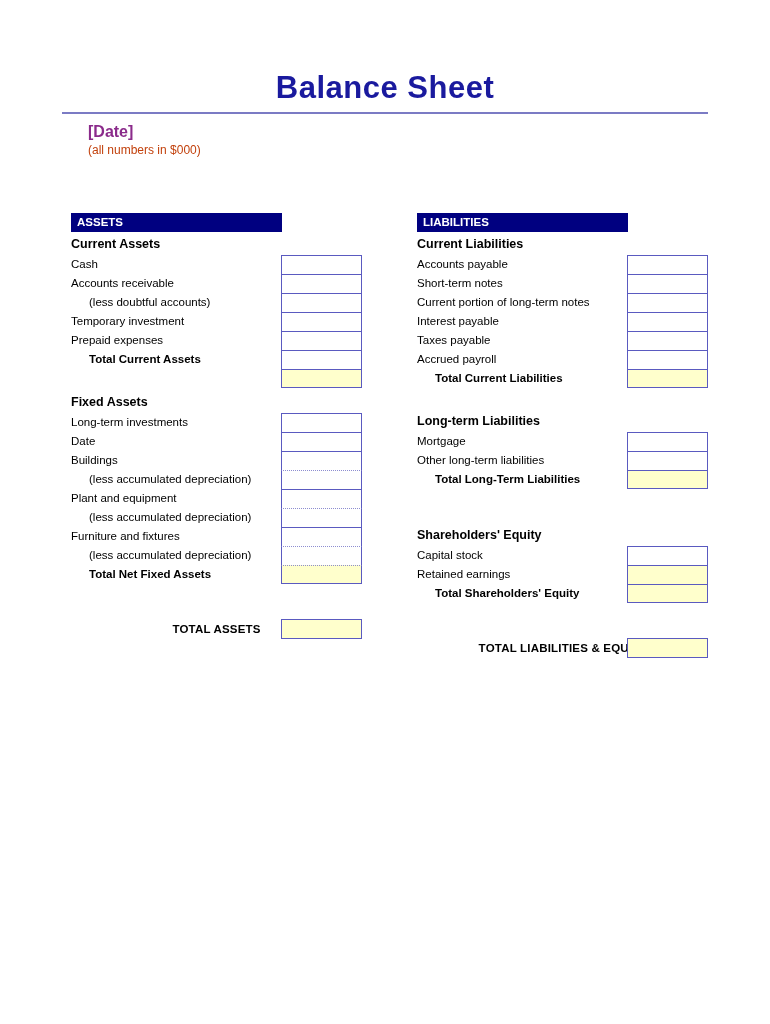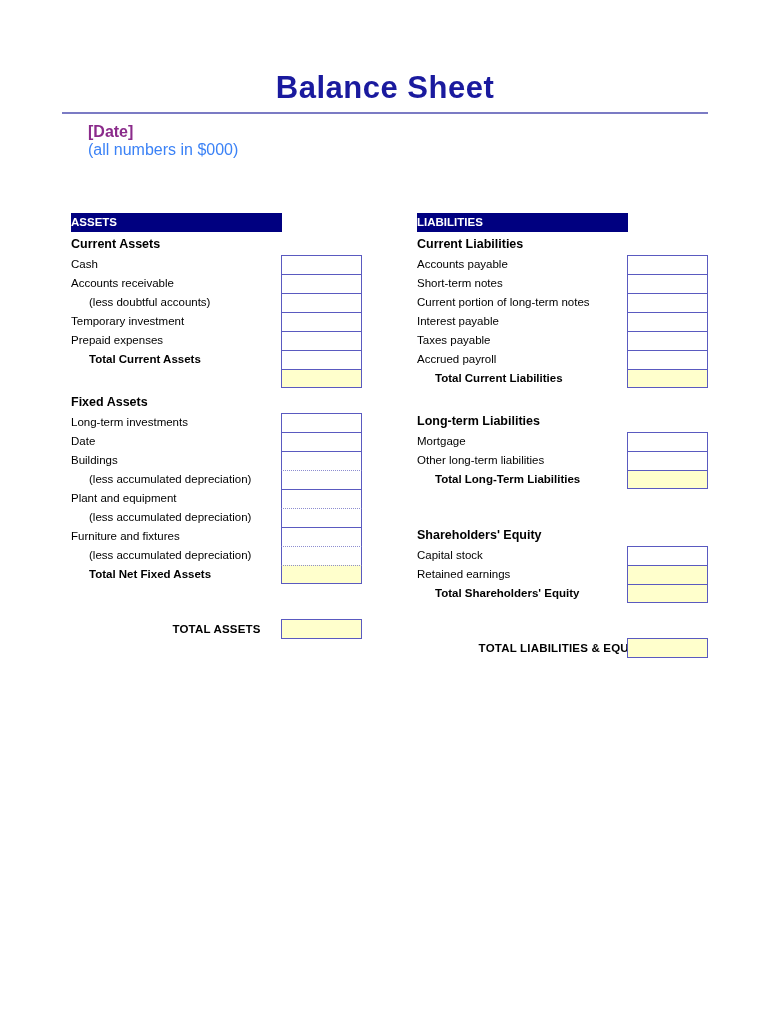--- a/index.html
+++ b/index.html
@@ -37,22 +37,22 @@
     margin-left: 88px;
     margin-top: 9px;
   }
   .subhead .date-line {
     font-size: 16px;
     font-weight: bold;
     color: #8b2b8b;
     line-height: 18px;
   }
   .subhead .units-line {
-    font-size: 16px;
-    color: #3b82f6;
+    font-size: 12px;
+    color: #c2410c;
     line-height: 18px;
   }
 
   
   .sheet {
     position: absolute;
     top: 213px;
     left: 0;
     width: 770px;
   }
@@ -63,20 +63,21 @@
   .col-left  { left: 71px;  width: 291px; }
   .col-right { left: 417px; width: 292px; }
 
   .band {
     background: #000080;
     color: #ffffff;
     font-size: 11.5px;
     font-weight: bold;
     height: 19px;
     line-height: 19px;
+    padding-left: 6px;
     box-sizing: border-box;
     width: 211px;
   }
 
   .section-title {
     font-size: 12.5px;
     font-weight: bold;
     height: 23px;
     line-height: 25px;
   }

